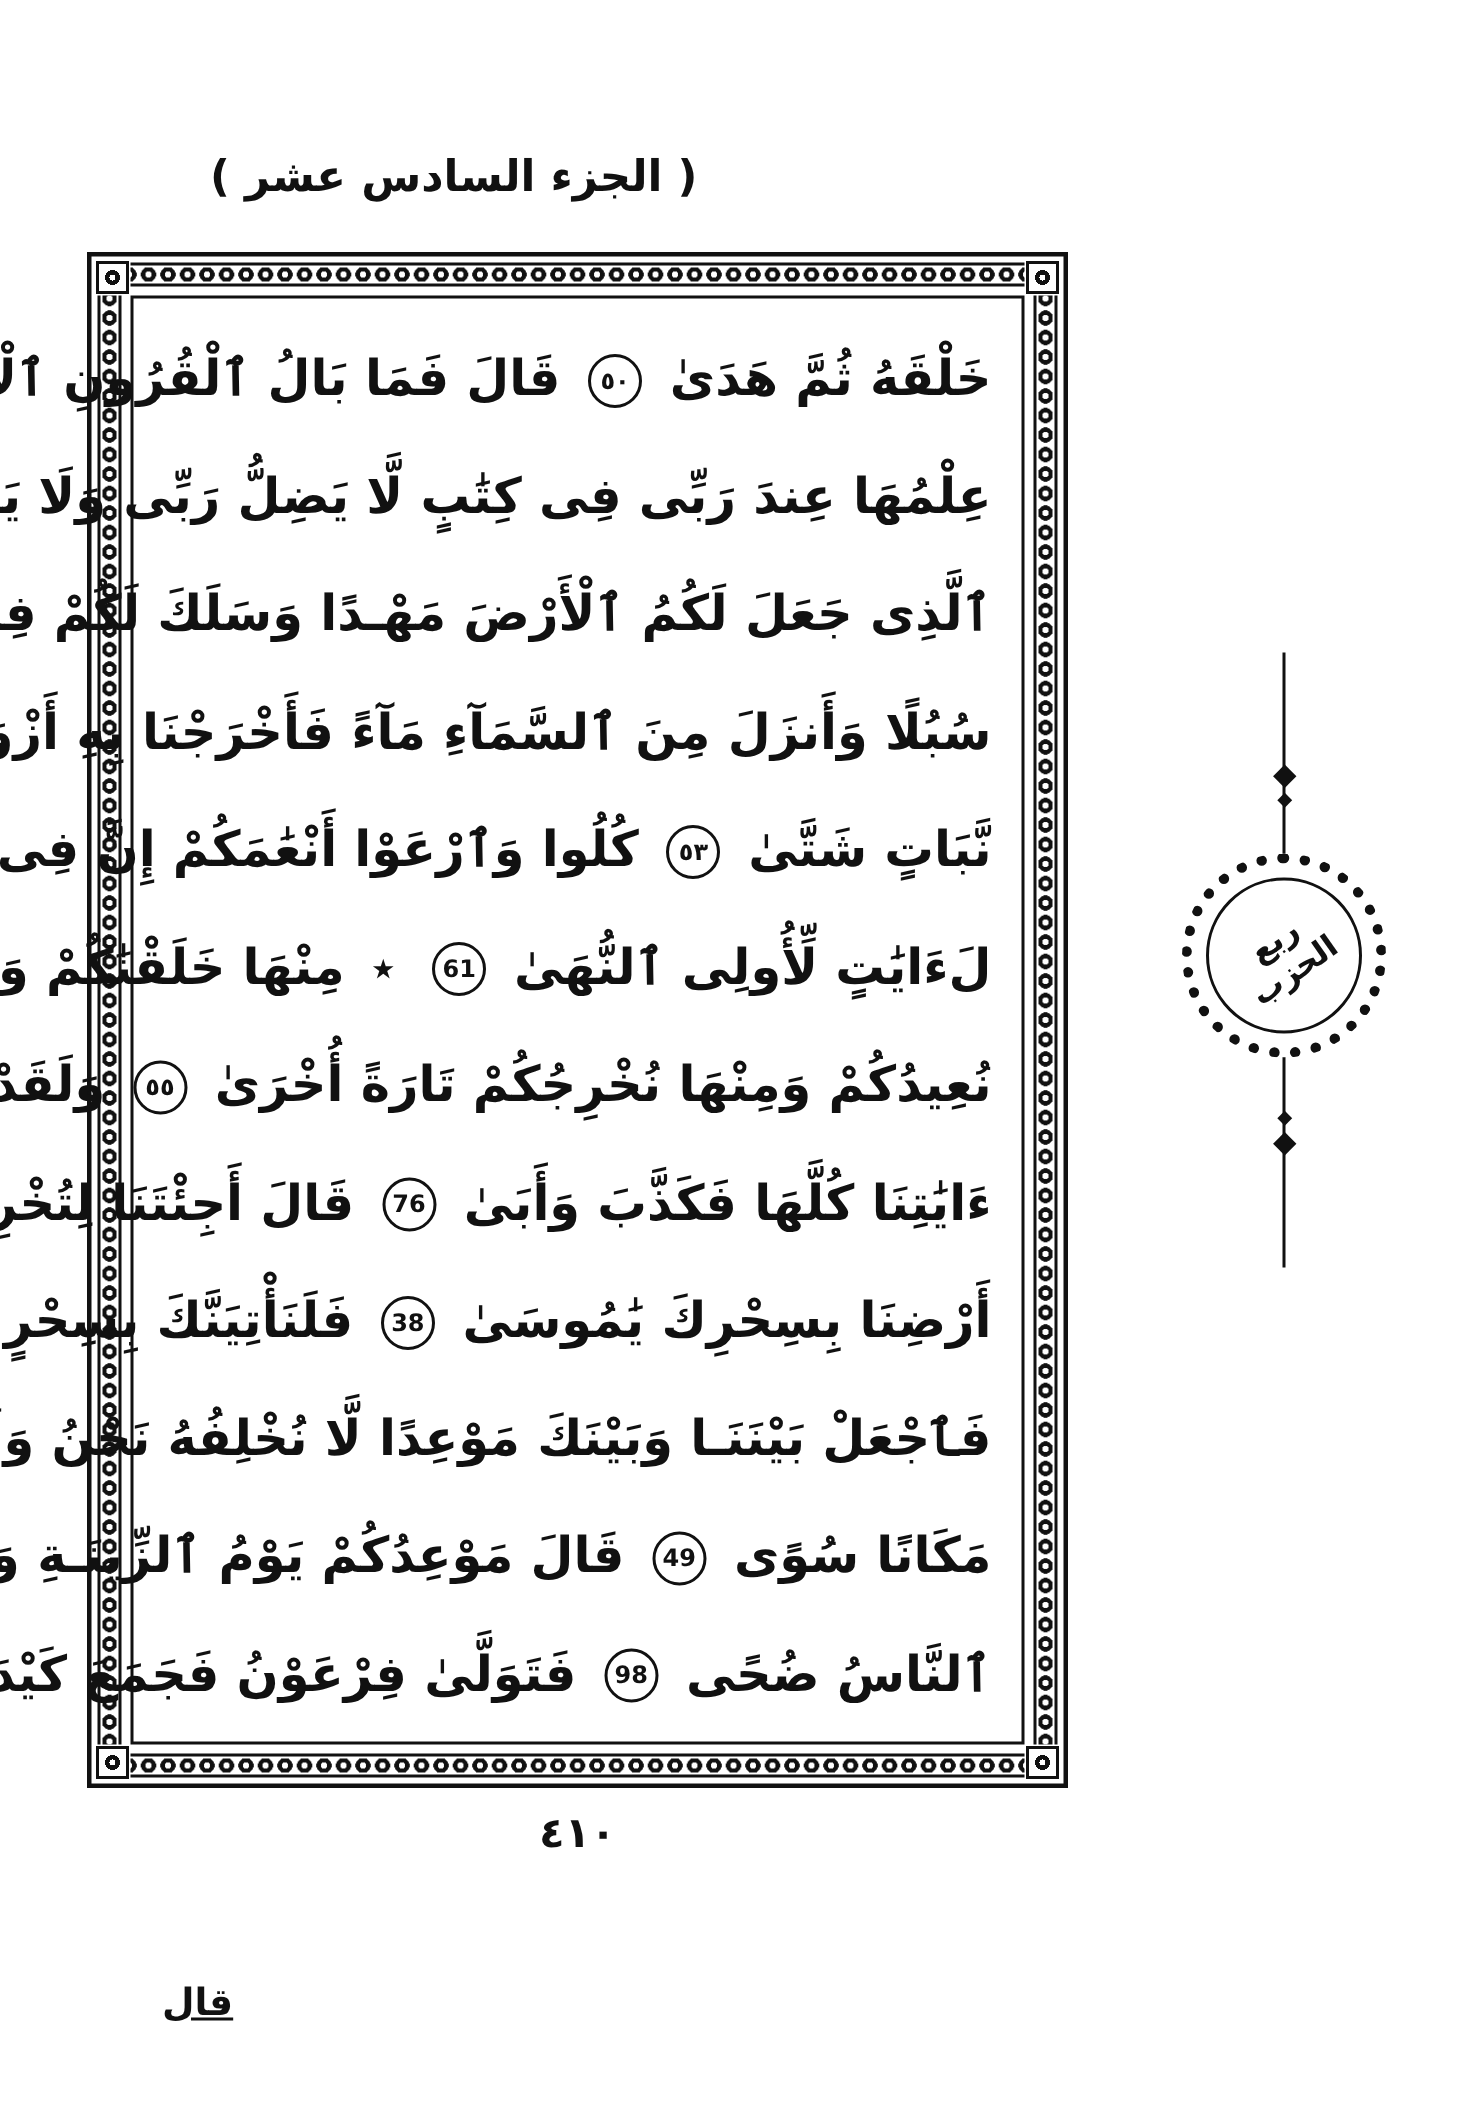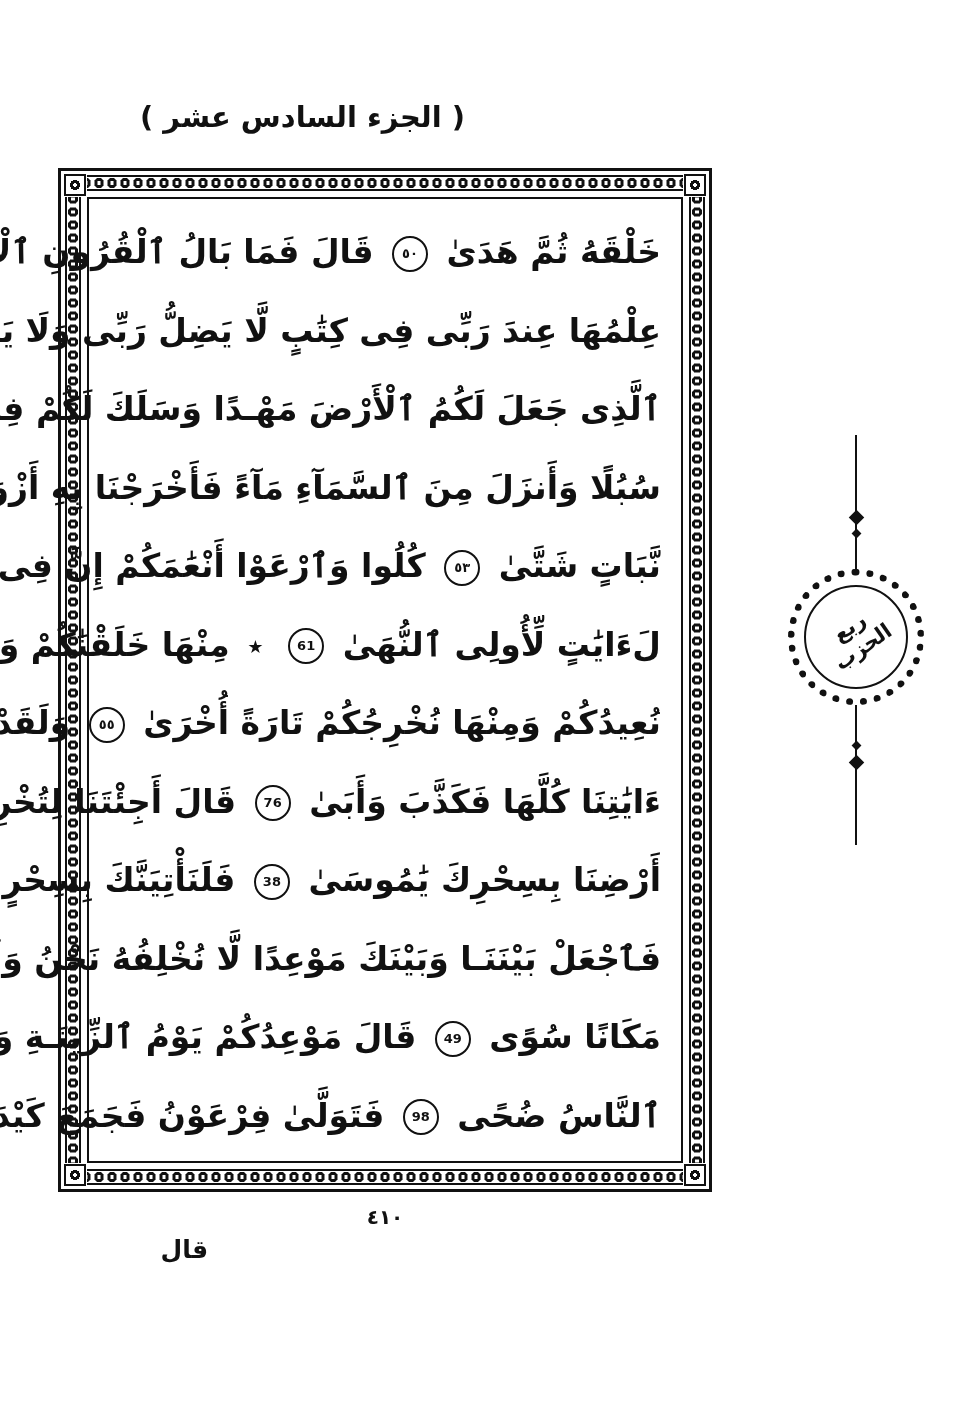--- a/index.html
+++ b/index.html
@@ -51,21 +51,21 @@
   }
   .qline {
     height:78.5px; line-height:78.5px;
     font-size:33px; font-weight:bold;
     text-align:justify; text-align-last:justify; text-justify:inter-word;
     white-space:nowrap;
   }
   .ayah-badge {
     display:inline-block; width:36px; height:36px; line-height:31px;
     border:2.5px solid #111; border-radius:50%;
-    font-size:13px; font-weight:bold; text-align:center; text-align-last:center;
+    font-size:16px; font-weight:bold; text-align:center; text-align-last:center;
     vertical-align:middle; margin:0 7px;
   }
   .hizb-star { font-size:30px; margin:0 6px; vertical-align:middle; }
   
   .marker-line { position:absolute; left:855px; top:435px; width:2px; height:410px; background:#111; }
   .finial {
     position:absolute; width:11px; height:11px; background:#111;
     transform:rotate(45deg); left:851px;
   }
   .finial.f1 { top:512px; } .finial.f2 { top:530px; width:7px; height:7px; left:853px; }
@@ -78,25 +78,25 @@
     position:absolute; inset:9px; border-radius:50%; border:2px solid #111;
     display:flex; align-items:center; justify-content:center;
   }
   .medallion-text {
     transform:rotate(-35deg); text-align:center; direction:rtl;
     font-size:21px; font-weight:bold; line-height:24px;
   }
   
   .page-number {
     position:absolute; top:1205px; left:58px; width:654px;
-    text-align:center; font-size:20px; font-weight:bold; direction:rtl;
+    text-align:center; font-size:28px; font-weight:bold; direction:rtl;
   }
   .catchword {
-    position:absolute; top:1235px; left:108px; width:100px;
-    text-align:right; font-size:25px; font-weight:bold; direction:rtl;
+    position:absolute; top:1320px; left:108px; width:100px;
+    text-align:left; font-size:25px; font-weight:bold; direction:rtl;text-decoration:underline;
   }
 </style>
 </head>
 <body>
 
 <div class="juz-header">( الجزء السادس عشر )</div>
 
 <div class="frame">
   <div class="chain h top"></div>
   <div class="chain h bottom"></div>

